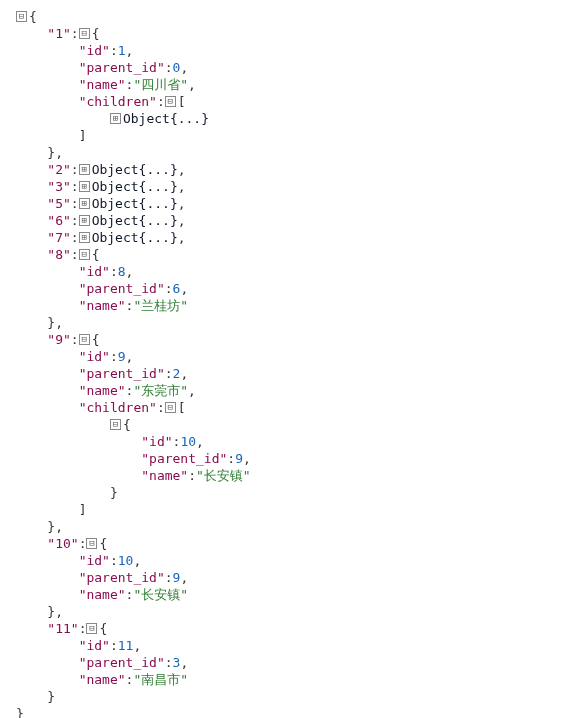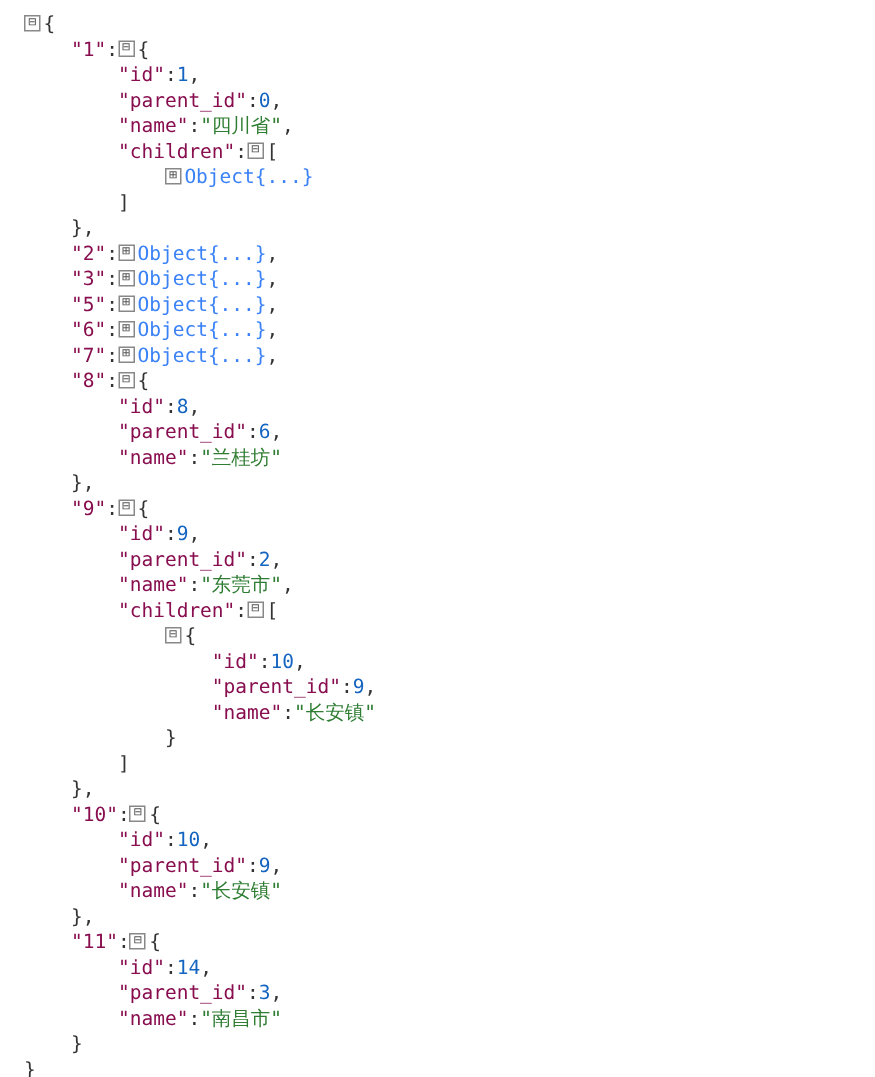--- a/index.html
+++ b/index.html
@@ -20,21 +20,21 @@
     .num {
       color: #1565c0;
     }
     .str {
       color: #2e7d32;
     }
     .punct {
       color: #333333;
     }
     .obj-collapsed {
-      color: #3b82f6;
+      color: #0f172a;
     }
     .toggle {
       display: inline-block;
       width: 11px;
       height: 11px;
       border: 1px solid #888888;
       box-sizing: border-box;
       font-size: 9px;
       line-height: 9px;
       text-align: center;
@@ -85,18 +85,18 @@
 <div class="line">        <span class="punct">]</span></div>
 <div class="line">    <span class="punct">}</span><span class="punct">,</span></div>
 
 <div class="line">    <span class="key">"10"</span><span class="punct">:</span><span class="toggle">⊟</span><span class="punct">{</span></div>
 <div class="line">        <span class="key">"id"</span><span class="punct">:</span><span class="num">10</span><span class="punct">,</span></div>
 <div class="line">        <span class="key">"parent_id"</span><span class="punct">:</span><span class="num">9</span><span class="punct">,</span></div>
 <div class="line">        <span class="key">"name"</span><span class="punct">:</span><span class="str">"长安镇"</span></div>
 <div class="line">    <span class="punct">}</span><span class="punct">,</span></div>
 
 <div class="line">    <span class="key">"11"</span><span class="punct">:</span><span class="toggle">⊟</span><span class="punct">{</span></div>
-<div class="line">        <span class="key">"id"</span><span class="punct">:</span><span class="num">14</span><span class="punct">,</span></div>
+<div class="line">        <span class="key">"id"</span><span class="punct">:</span><span class="num">11</span><span class="punct">,</span></div>
 <div class="line">        <span class="key">"parent_id"</span><span class="punct">:</span><span class="num">3</span><span class="punct">,</span></div>
 <div class="line">        <span class="key">"name"</span><span class="punct">:</span><span class="str">"南昌市"</span></div>
 <div class="line">    <span class="punct">}</span></div>
 
 <div class="line"><span class="punct">}</span></div>
 
 </body></html>

